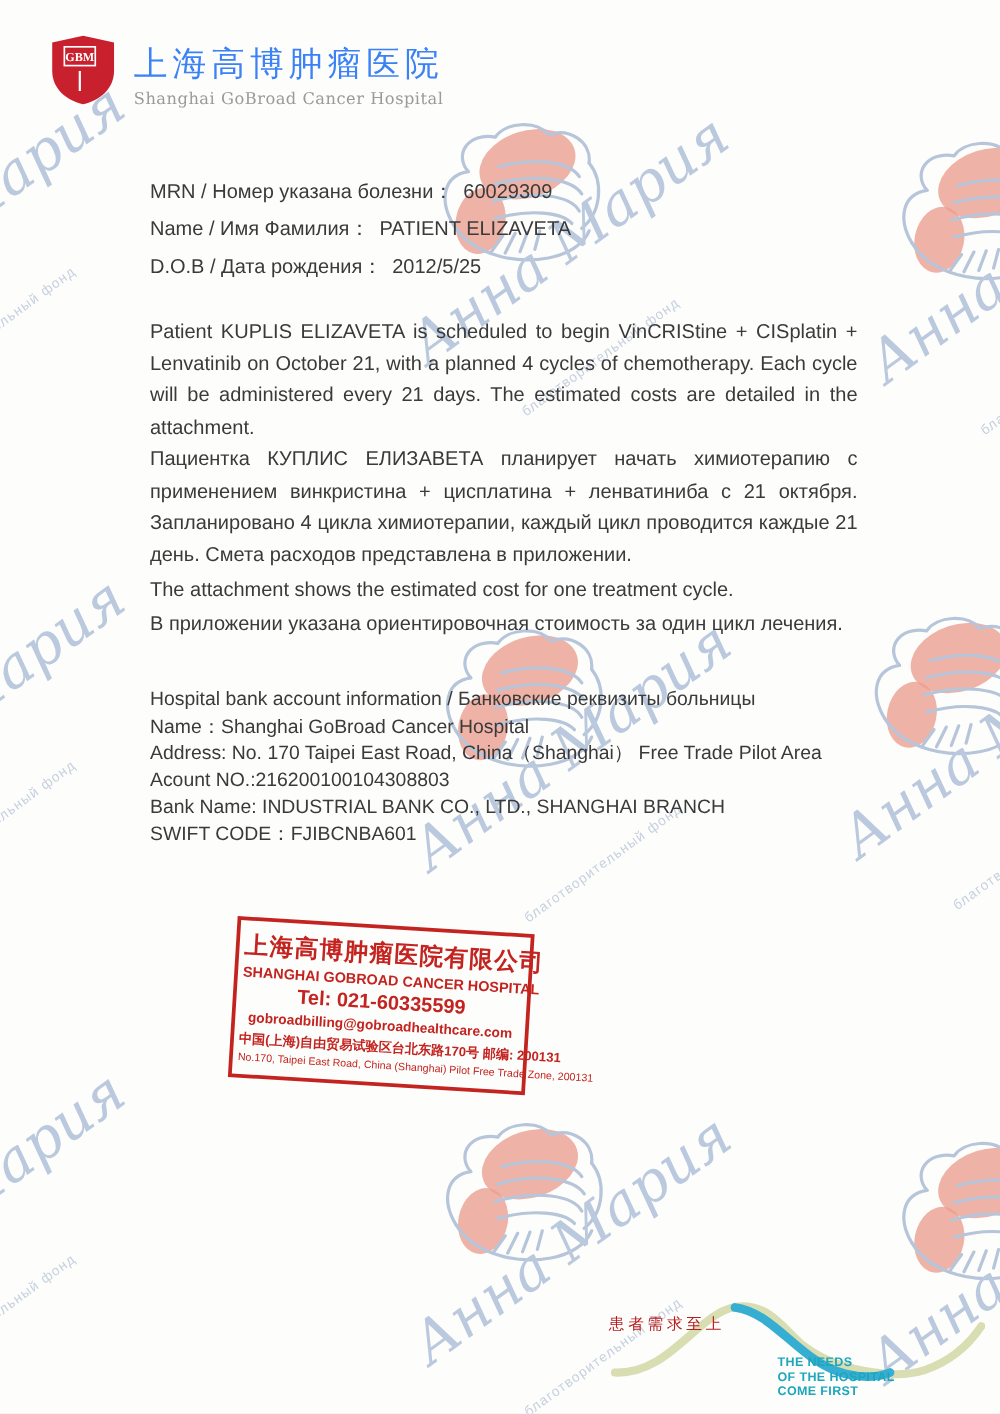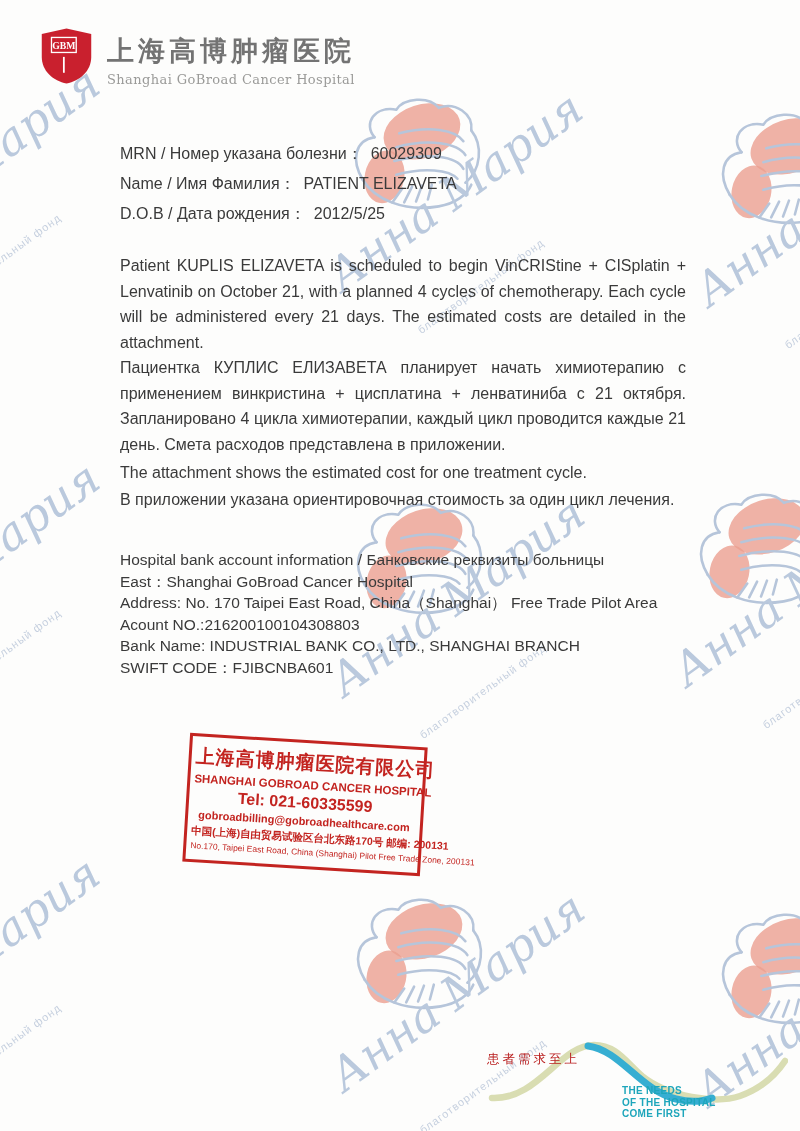--- a/index.html
+++ b/index.html
@@ -7,21 +7,21 @@
   .page {
     position:relative; width:800px; height:1131px; margin:0 auto;
     background:#fdfdfc; overflow:hidden;
     font-family:"Liberation Sans", sans-serif; color:#3a3a3a;
   }
 
   
   .header { position:absolute; left:40px; top:27px; display:flex; align-items:flex-start; z-index:2; }
   .shield { display:block; }
   .header-names { margin-left:14px; padding-top:6px; }
-  .name-zh { font-size:27px; letter-spacing:4px; color:#737373; font-weight:bold; font-family:"DejaVu Serif", serif; }
+  .name-zh { font-size:27px; letter-spacing:4px; color:#3b82f6; font-weight:normal; font-family:"DejaVu Serif", serif; }
   .name-en { font-size:13px; color:#9a9a98; margin-top:3px; letter-spacing:0.4px; font-family:"DejaVu Serif", serif; }
 
   
   .wm { position:absolute; width:330px; height:330px; z-index:0; pointer-events:none; }
   .wm-logo { position:absolute; left:12px; top:0; }
   .wm-script {
     position:absolute; left:0; top:168px; white-space:nowrap;
     font-family:"DejaVu Serif", serif; font-style:italic;
     font-size:46px; color:#bac9dd; transform:rotate(-36deg); transform-origin:0 50%;
   }
@@ -270,21 +270,21 @@
     <p>Пациентка КУПЛИС ЕЛИЗАВЕТА планирует начать химиотерапию с применением винкристина + цисплатина + ленватиниба с 21 октября. Запланировано 4 цикла химиотерапии, каждый цикл проводится каждые 21 день. Смета расходов представлена в приложении.</p>
   </div>
 
   <div class="block attach-block">
     <div>The attachment shows the estimated cost for one treatment cycle.</div>
     <div>В приложении указана ориентировочная стоимость за один цикл лечения.</div>
   </div>
 
   <div class="block bank-block">
     <div>Hospital bank account information / Банковские реквизиты больницы</div>
-    <div>East：Shanghai GoBroad Cancer Hospital</div>
+    <div>Name：Shanghai GoBroad Cancer Hospital</div>
     <div>Address: No. 170 Taipei East Road, China（Shanghai） Free Trade Pilot Area</div>
     <div>Acount NO.:216200100104308803</div>
     <div>Bank Name: INDUSTRIAL BANK CO., LTD., SHANGHAI BRANCH</div>
     <div>SWIFT CODE：FJIBCNBA601</div>
   </div>
 
   <div class="stamp">
     <div class="stamp-zh">上海高博肿瘤医院有限公司</div>
     <div class="stamp-en">SHANGHAI GOBROAD CANCER HOSPITAL</div>
     <div class="stamp-tel">Tel: 021-60335599</div>

